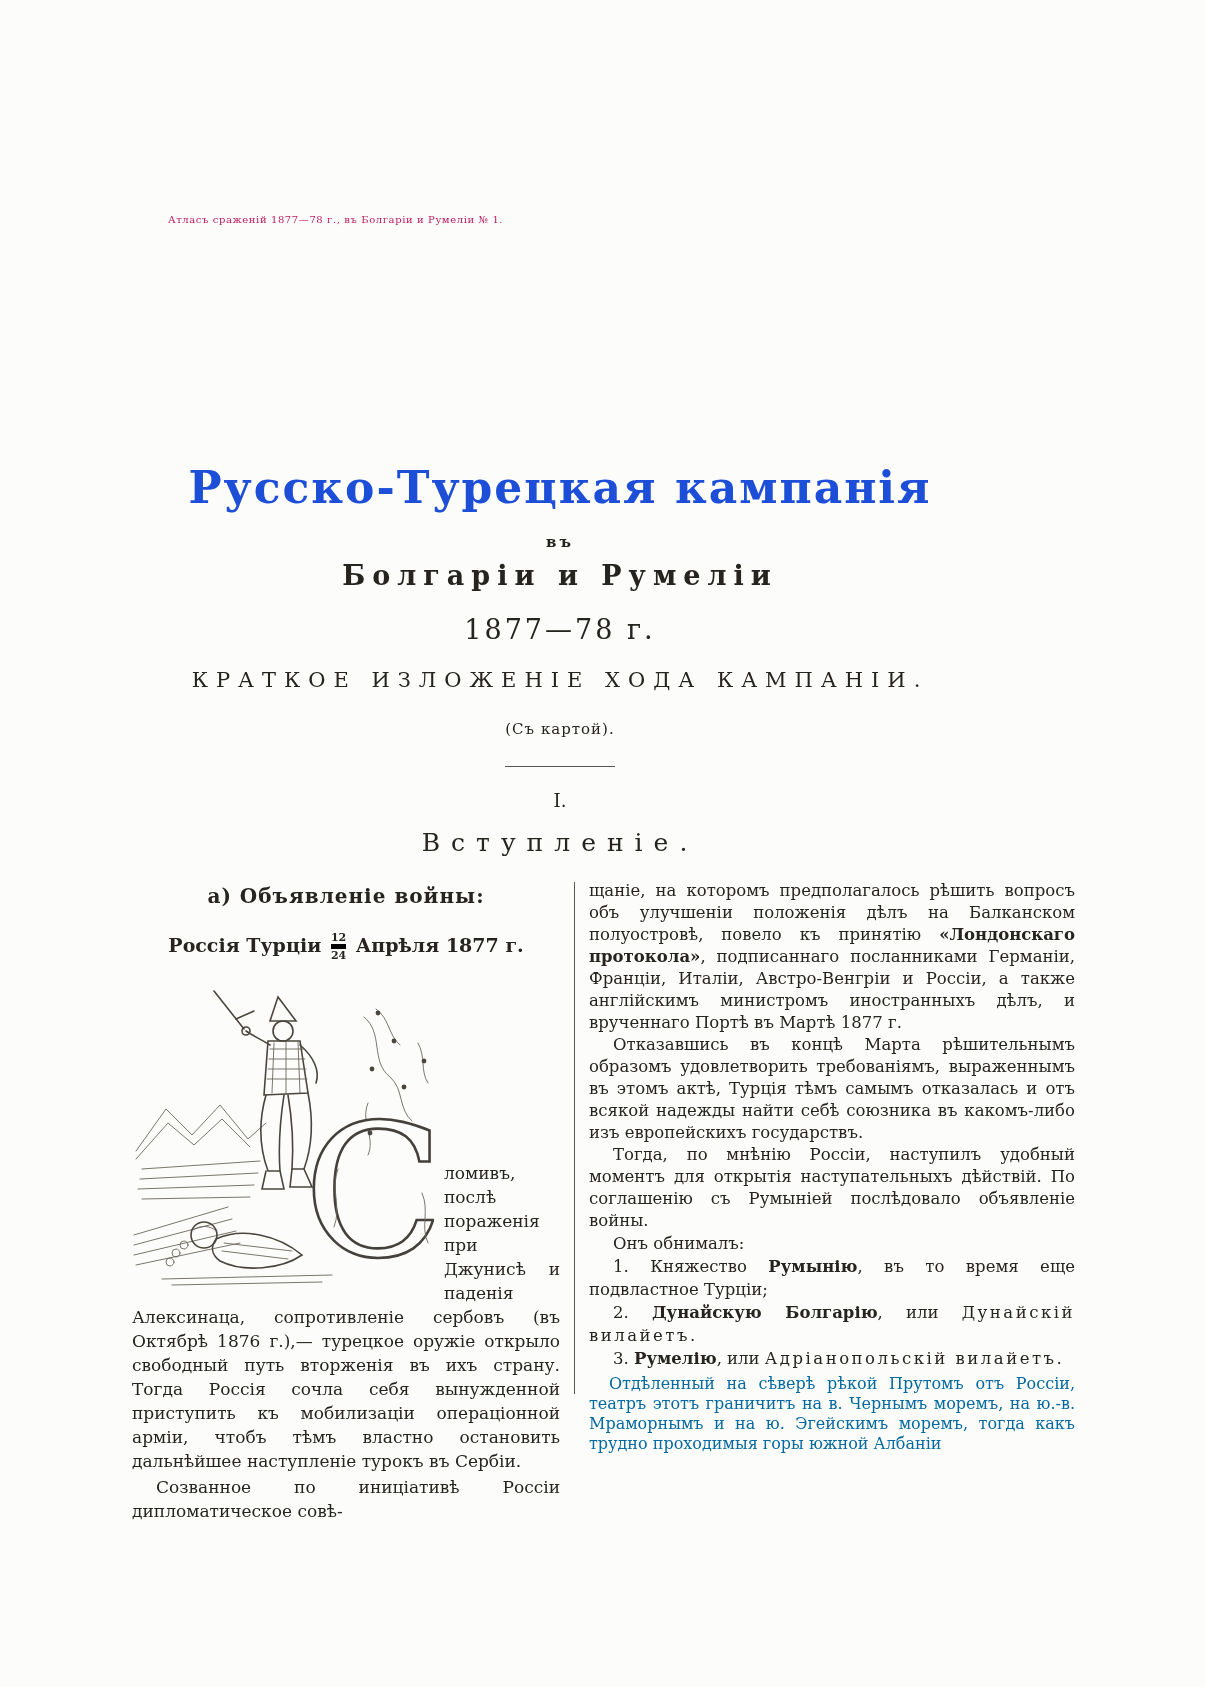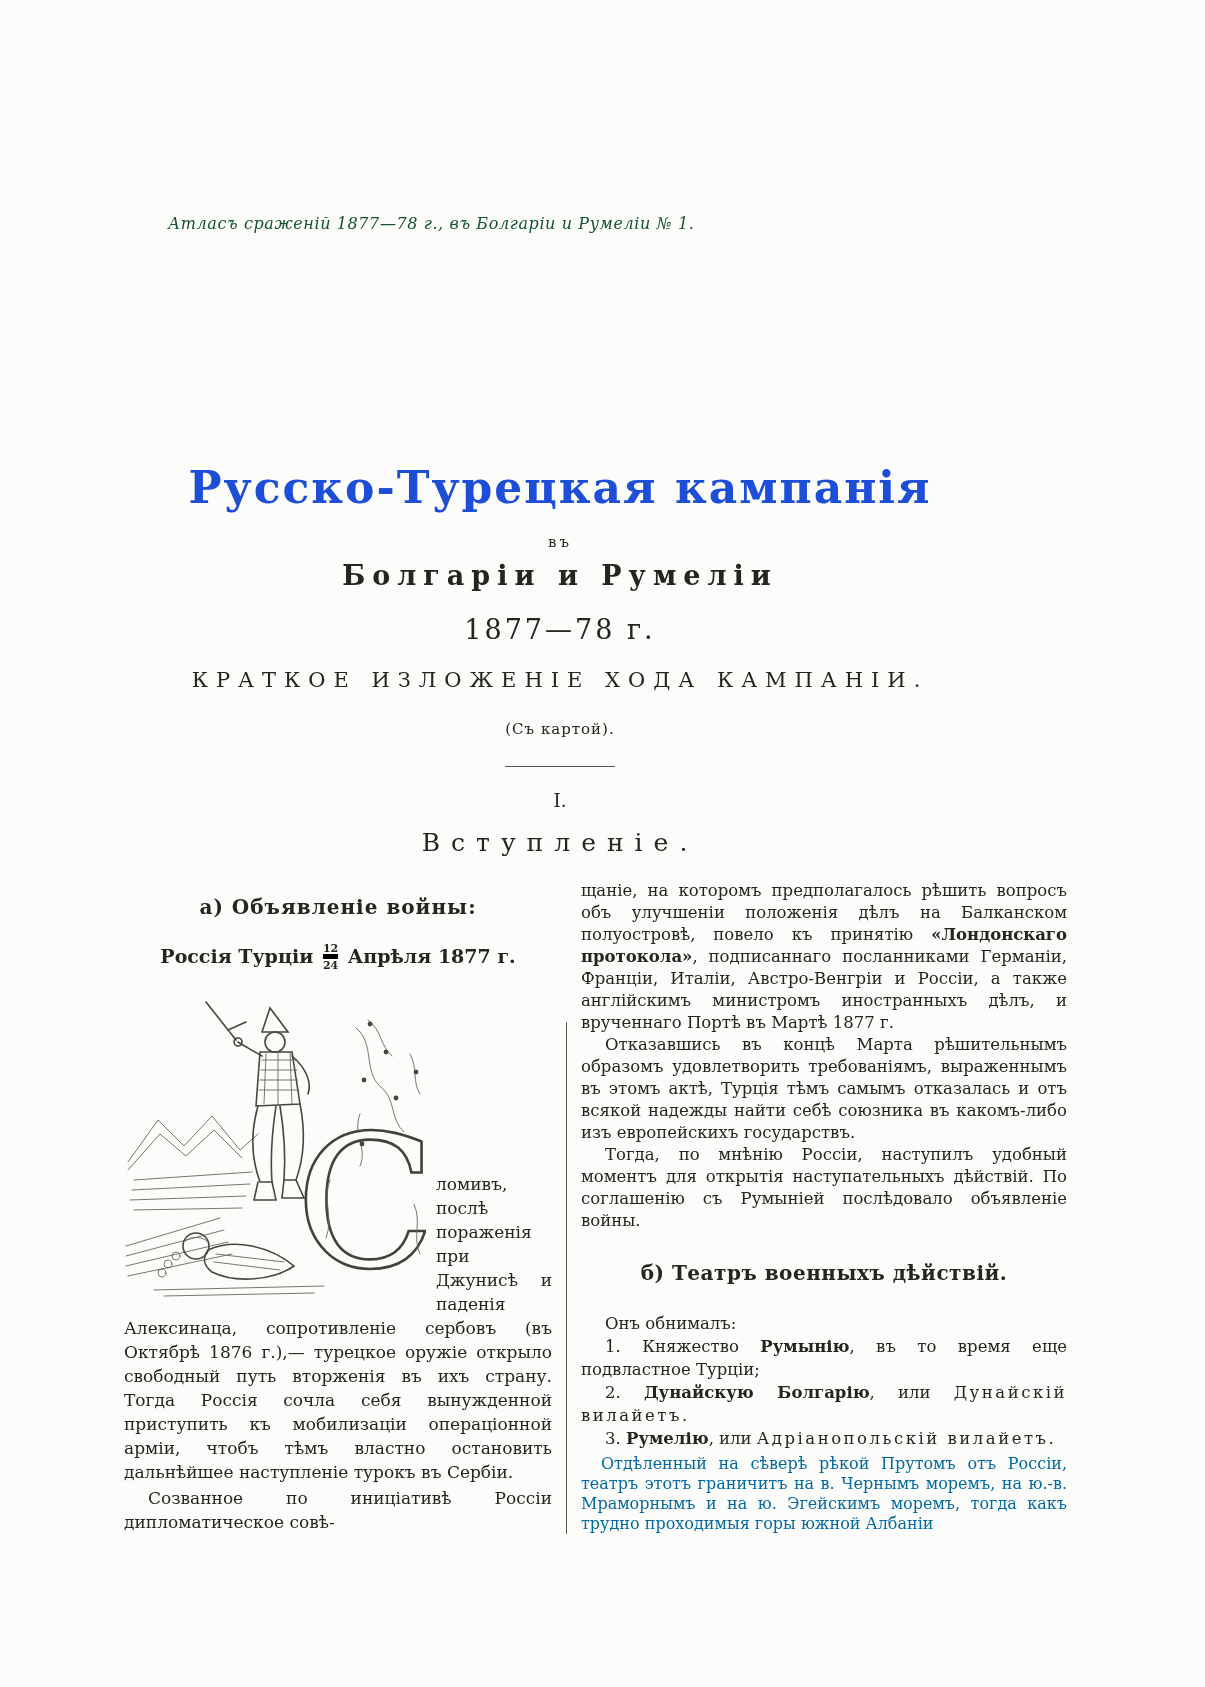--- a/index.html
+++ b/index.html
@@ -7,32 +7,32 @@
     position:relative;
     width:1205px;height:1687px;
     margin:0 auto;
     background:#fcfcfa;
     font-family:"DejaVu Serif", serif;
     color:#26241f;
     overflow:hidden;
   }
   .scan-header{
     position:absolute;left:168px;top:214px;
-    font-size:16px;letter-spacing:0.6px;color:#14532d;font-style:italic;
+    font-size:10px;letter-spacing:0.6px;color:#be185d;
   }
   .title-block{
     position:absolute;left:90px;top:0;width:940px;text-align:center;
   }
   .title-main{
     position:absolute;left:0;width:100%;top:462px;
     font-size:44px;font-weight:bold;letter-spacing:2px;color:#1d4ed8;
   }
   .title-v{
     position:absolute;left:0;width:100%;top:533px;
-    font-size:15px;font-weight:normal;letter-spacing:3px;
+    font-size:15px;font-weight:bold;letter-spacing:3px;
   }
   .title-region{
     position:absolute;left:0;width:100%;top:560px;
     font-size:27px;font-weight:bold;letter-spacing:7px;
   }
   .title-years{
     position:absolute;left:0;width:100%;top:614px;
     font-size:27px;letter-spacing:3px;
   }
   .subtitle{
@@ -49,22 +49,22 @@
   }
   .section-num{
     position:absolute;left:0;width:100%;top:790px;
     font-size:18px;
   }
   .section-title{
     position:absolute;left:0;width:100%;top:828px;
     font-size:25px;letter-spacing:11px;
   }
   .columns{
-    position:absolute;left:124px;top:880px;width:944px;
-    display:flex;align-items:flex-end;
+    position:absolute;left:132px;top:880px;width:944px;
+    display:flex;align-items:flex-start;
   }
   .col-left{width:428px;}
   .col-divider{
     width:1px;height:512px;background:#5a564e;
     margin:2px 14px 0 14px;flex:0 0 auto;
   }
   .col-right{width:486px;}
   .h-a{
     text-align:center;font-size:20px;font-weight:bold;
     letter-spacing:1px;margin:4px 0 16px 0;
@@ -245,21 +245,20 @@
 
     <div class="col-divider"></div>
 
     <div class="col-right">
       <p class="p-r"><span>щаніе, на которомъ предполагалось рѣшить вопросъ объ улучшеніи положенія дѣлъ на Балканском полуостровѣ, повело къ принятію </span><span class="b">«Лондонскаго протокола»</span><span>, подписаннаго посланниками Германіи, Франціи, Италіи, Австро-Венгріи и Россіи, а также англійскимъ министромъ иностранныхъ дѣлъ, и врученнаго Портѣ въ Мартѣ 1877 г.</span></p>
 
       <p class="p-r ind">Отказавшись въ концѣ Марта рѣшительнымъ образомъ удовлетворить требованіямъ, выраженнымъ въ этомъ актѣ, Турція тѣмъ самымъ отказалась и отъ всякой надежды найти себѣ союзника въ какомъ-либо изъ европейскихъ государствъ.</p>
 
       <p class="p-r ind">Тогда, по мнѣнію Россіи, наступилъ удобный моментъ для открытія наступательныхъ дѣйствій. По соглашенію съ Румыніей послѣдовало объявленіе войны.</p>
 
-      <p class="p-r h-b">б) Театръ военныхъ дѣйствій.</p>
 
       <p class="list-intro">Онъ обнималъ:</p>
 
       <p class="list-item"><span>1. Княжество </span><span class="b">Румынію</span><span>, въ то время еще подвластное Турціи;</span></p>
 
       <p class="list-item"><span>2. </span><span class="b">Дунайскую Болгарію</span><span>, или </span><span class="spc">Дунайскій вилайетъ</span><span>.</span></p>
 
       <p class="list-item"><span>3. </span><span class="b">Румелію</span><span>, или </span><span class="spc">Адріанопольскій вилайетъ</span><span>.</span></p>
 
       <p class="p-small">Отдѣленный на сѣверѣ рѣкой Прутомъ отъ Россіи, театръ этотъ граничитъ на в. Чернымъ моремъ, на ю.-в. Мраморнымъ и на ю. Эгейскимъ моремъ, тогда какъ трудно проходимыя горы южной Албаніи</p>

